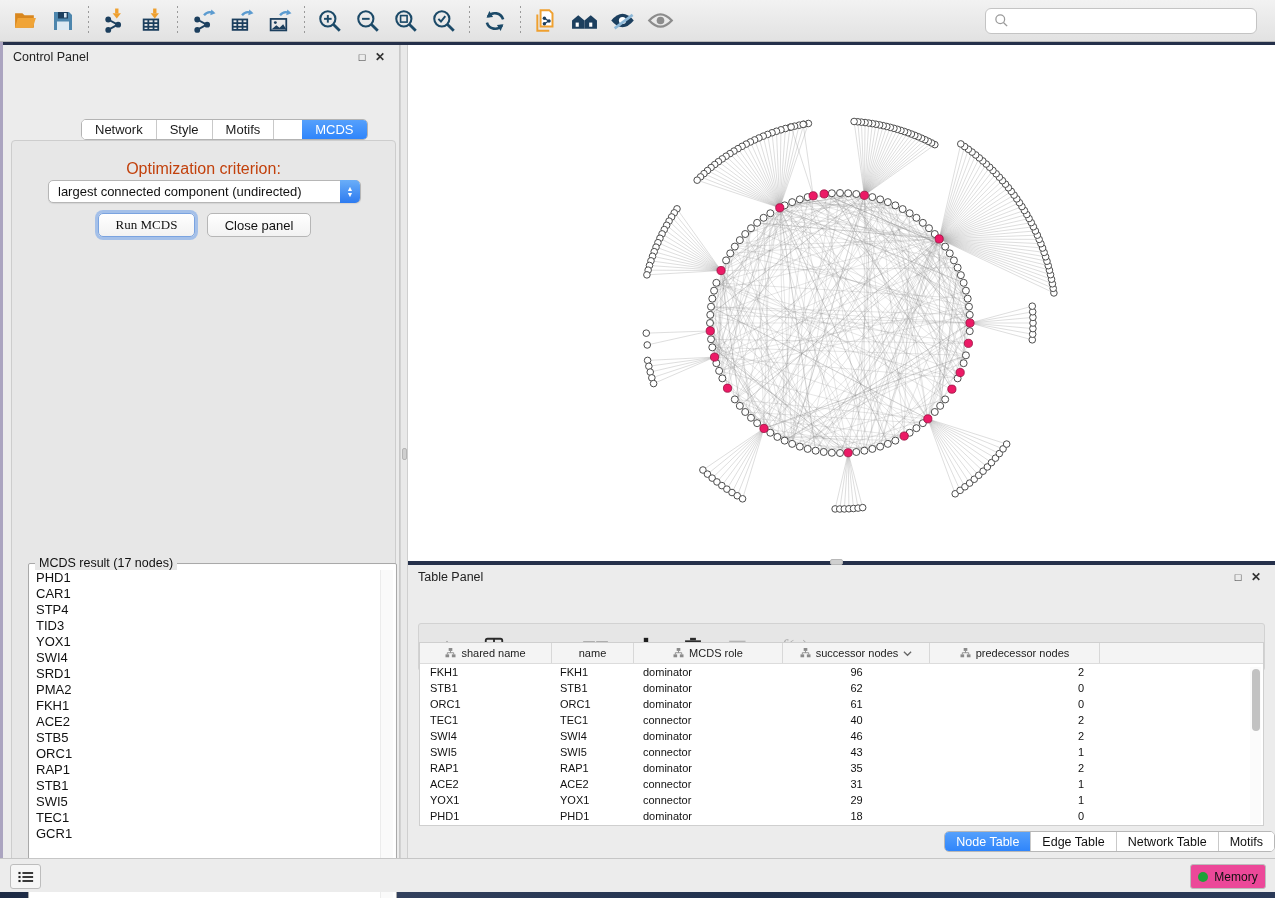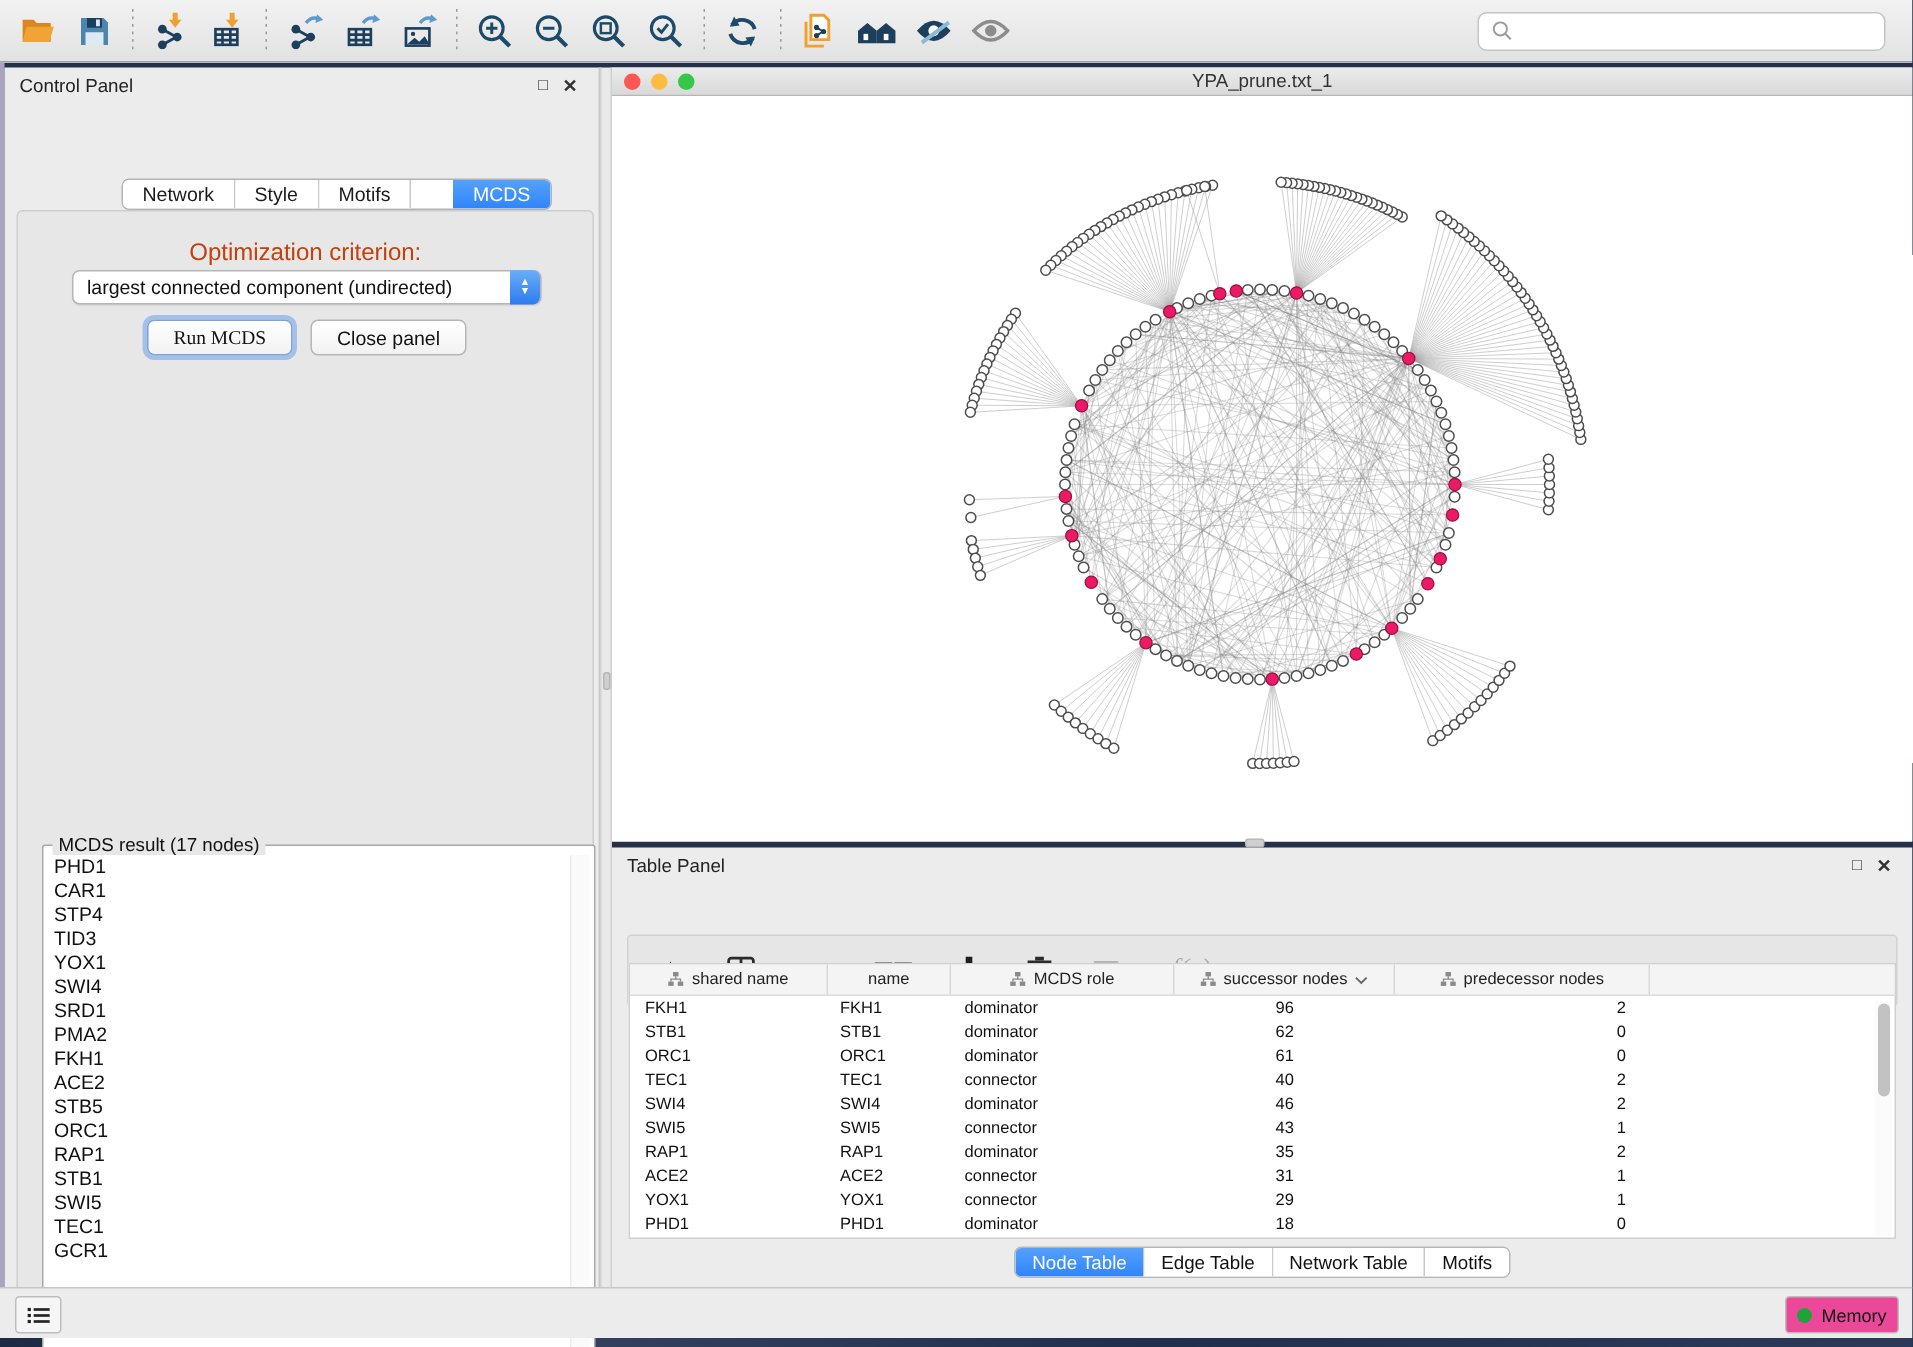--- a/index.html
+++ b/index.html
@@ -105,21 +105,21 @@
   .cell { overflow:hidden; white-space:nowrap; }
   .c0 { width:132px; padding-left:10px; }
   .c1 { width:82px; padding-left:8px; }
   .c2 { width:149px; padding-left:9px; }
   .c3 { width:147px; text-align:center; }
   .c4 { width:170px; text-align:right; padding-right:16px; }
   #nt-vscroll { position:absolute; right:2px; top:24px; width:11px; height:157px;
     background:#fbfbfb; }
   #nt-vthumb { position:absolute; left:1.5px; top:2px; width:8px; height:62px;
     background:#c2c2c2; border-radius:4px; }
-  #tp-tabs { left:0; top:266px; width:867px; height:25px; display:flex; justify-content:center; }
+  #tp-tabs { left:0; top:266px; width:867px; height:25px; display:flex; justify-content:flex-end; }
   #tp-tabgroup { display:flex; height:21px; border:1px solid #b7b7b7; border-radius:5px;
     overflow:hidden; background:#fff; }
   .tp-tab { padding:0 11px; font-size:12.5px; color:#111; display:flex; align-items:center;
     border-right:1px solid #c9c9c9; background:#fff; }
   .tp-tab:last-child { border-right:none; }
   .tp-tab.sel { background:linear-gradient(#55a0fc,#2f85fb); color:#fff; }
 
   
   #status-bar { left:0; top:858px; width:1275px; height:34px; background:#ececec;
     border-top:1px solid #c6c6c6; }
@@ -350,26 +350,20 @@
         </div>
       </div>
     </div>
 
     <div class="abs" id="v-splitter">
       <div class="abs" id="v-handle"></div>
     </div>
     <div class="abs" id="h-handle"></div>
 
     <div class="abs" id="network-window">
-      <div class="abs" id="net-titlebar">
-        <span class="traffic" style="background:#fc5753"></span>
-        <span class="traffic" style="background:#fdbc40"></span>
-        <span class="traffic" style="background:#34c749"></span>
-        <span id="net-title">YPA_prune.txt_1</span>
-      </div>
       <svg class="abs" id="net-canvas" width="867" height="497" xmlns="http://www.w3.org/2000/svg">
           <line x1="371.771515434418" y1="143.7935346999421" x2="407.6404291038557" y2="386.6973425947295" class="chord"></line>
           <line x1="371.771515434418" y1="143.7935346999421" x2="448.29332036335956" y2="130.02508882911786" class="chord"></line>
           <line x1="371.771515434418" y1="143.7935346999421" x2="555.6373471183699" y2="299.1722092687432" class="chord"></line>
           <line x1="371.771515434418" y1="143.7935346999421" x2="432" y2="389" class="chord"></line>
           <line x1="371.771515434418" y1="143.7935346999421" x2="308.36265288163" y2="299.1722092687432" class="chord"></line>
           <line x1="371.771515434418" y1="143.7935346999421" x2="537.1722092687431" y2="182.58791720197848" class="chord"></line>
           <line x1="371.771515434418" y1="143.7935346999421" x2="384.1438081509919" y2="379.8709431654727" class="chord"></line>
           <line x1="371.771515434418" y1="143.7935346999421" x2="537.1722092687431" y2="335.4120827980215" class="chord"></line>
           <line x1="371.771515434418" y1="143.7935346999421" x2="376.6486920965406" y2="141.3724831794175" class="chord"></line>

